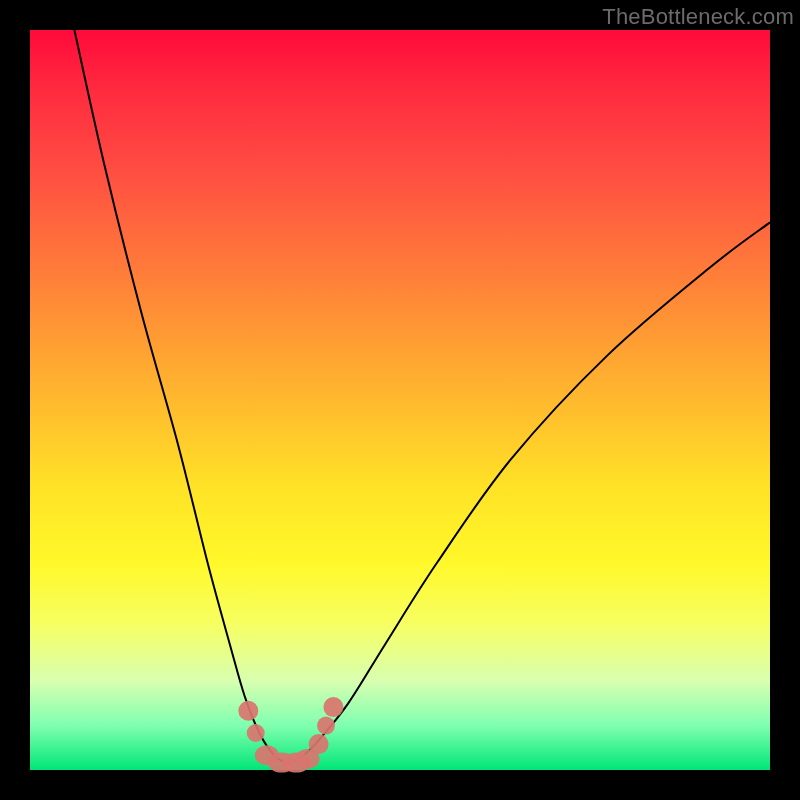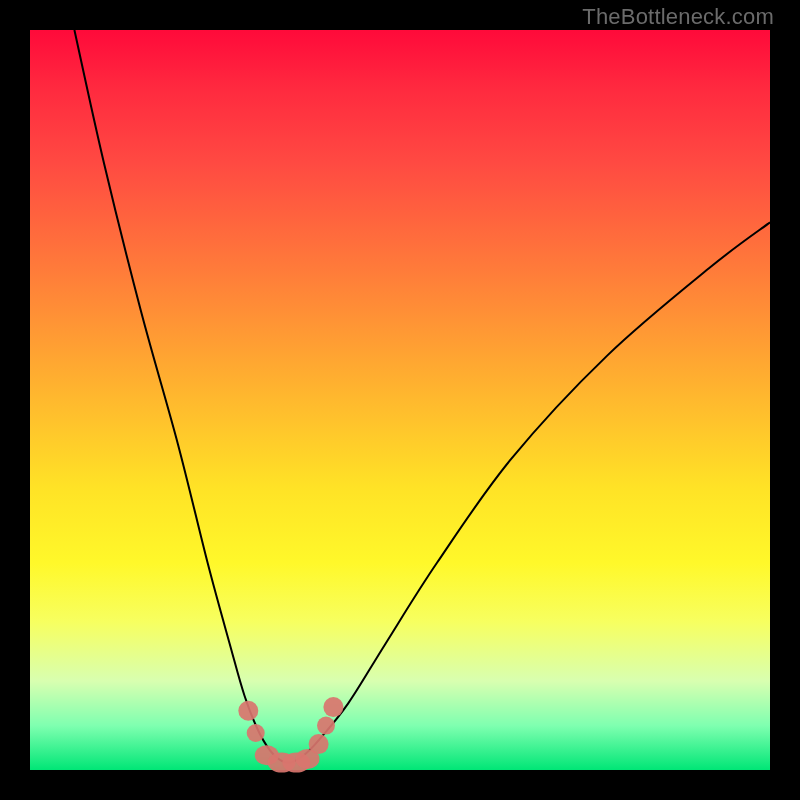--- a/index.html
+++ b/index.html
@@ -36,21 +36,21 @@
       #fff82a 72%,
       #f7ff60 80%,
       #d8ffb0 88%,
       #7fffb0 94%,
       #00e676 100%
     );
   }
   .watermark {
     position: absolute;
     top: 4px;
-    right: 26px;
+    right: 6px;
     color: #6b6b6b;
     font-size: 22px;
     letter-spacing: 0.2px;
     font-weight: 500;
     user-select: none;
   }
   svg.curve-layer {
     position: absolute;
     left: 0;
     top: 0;

